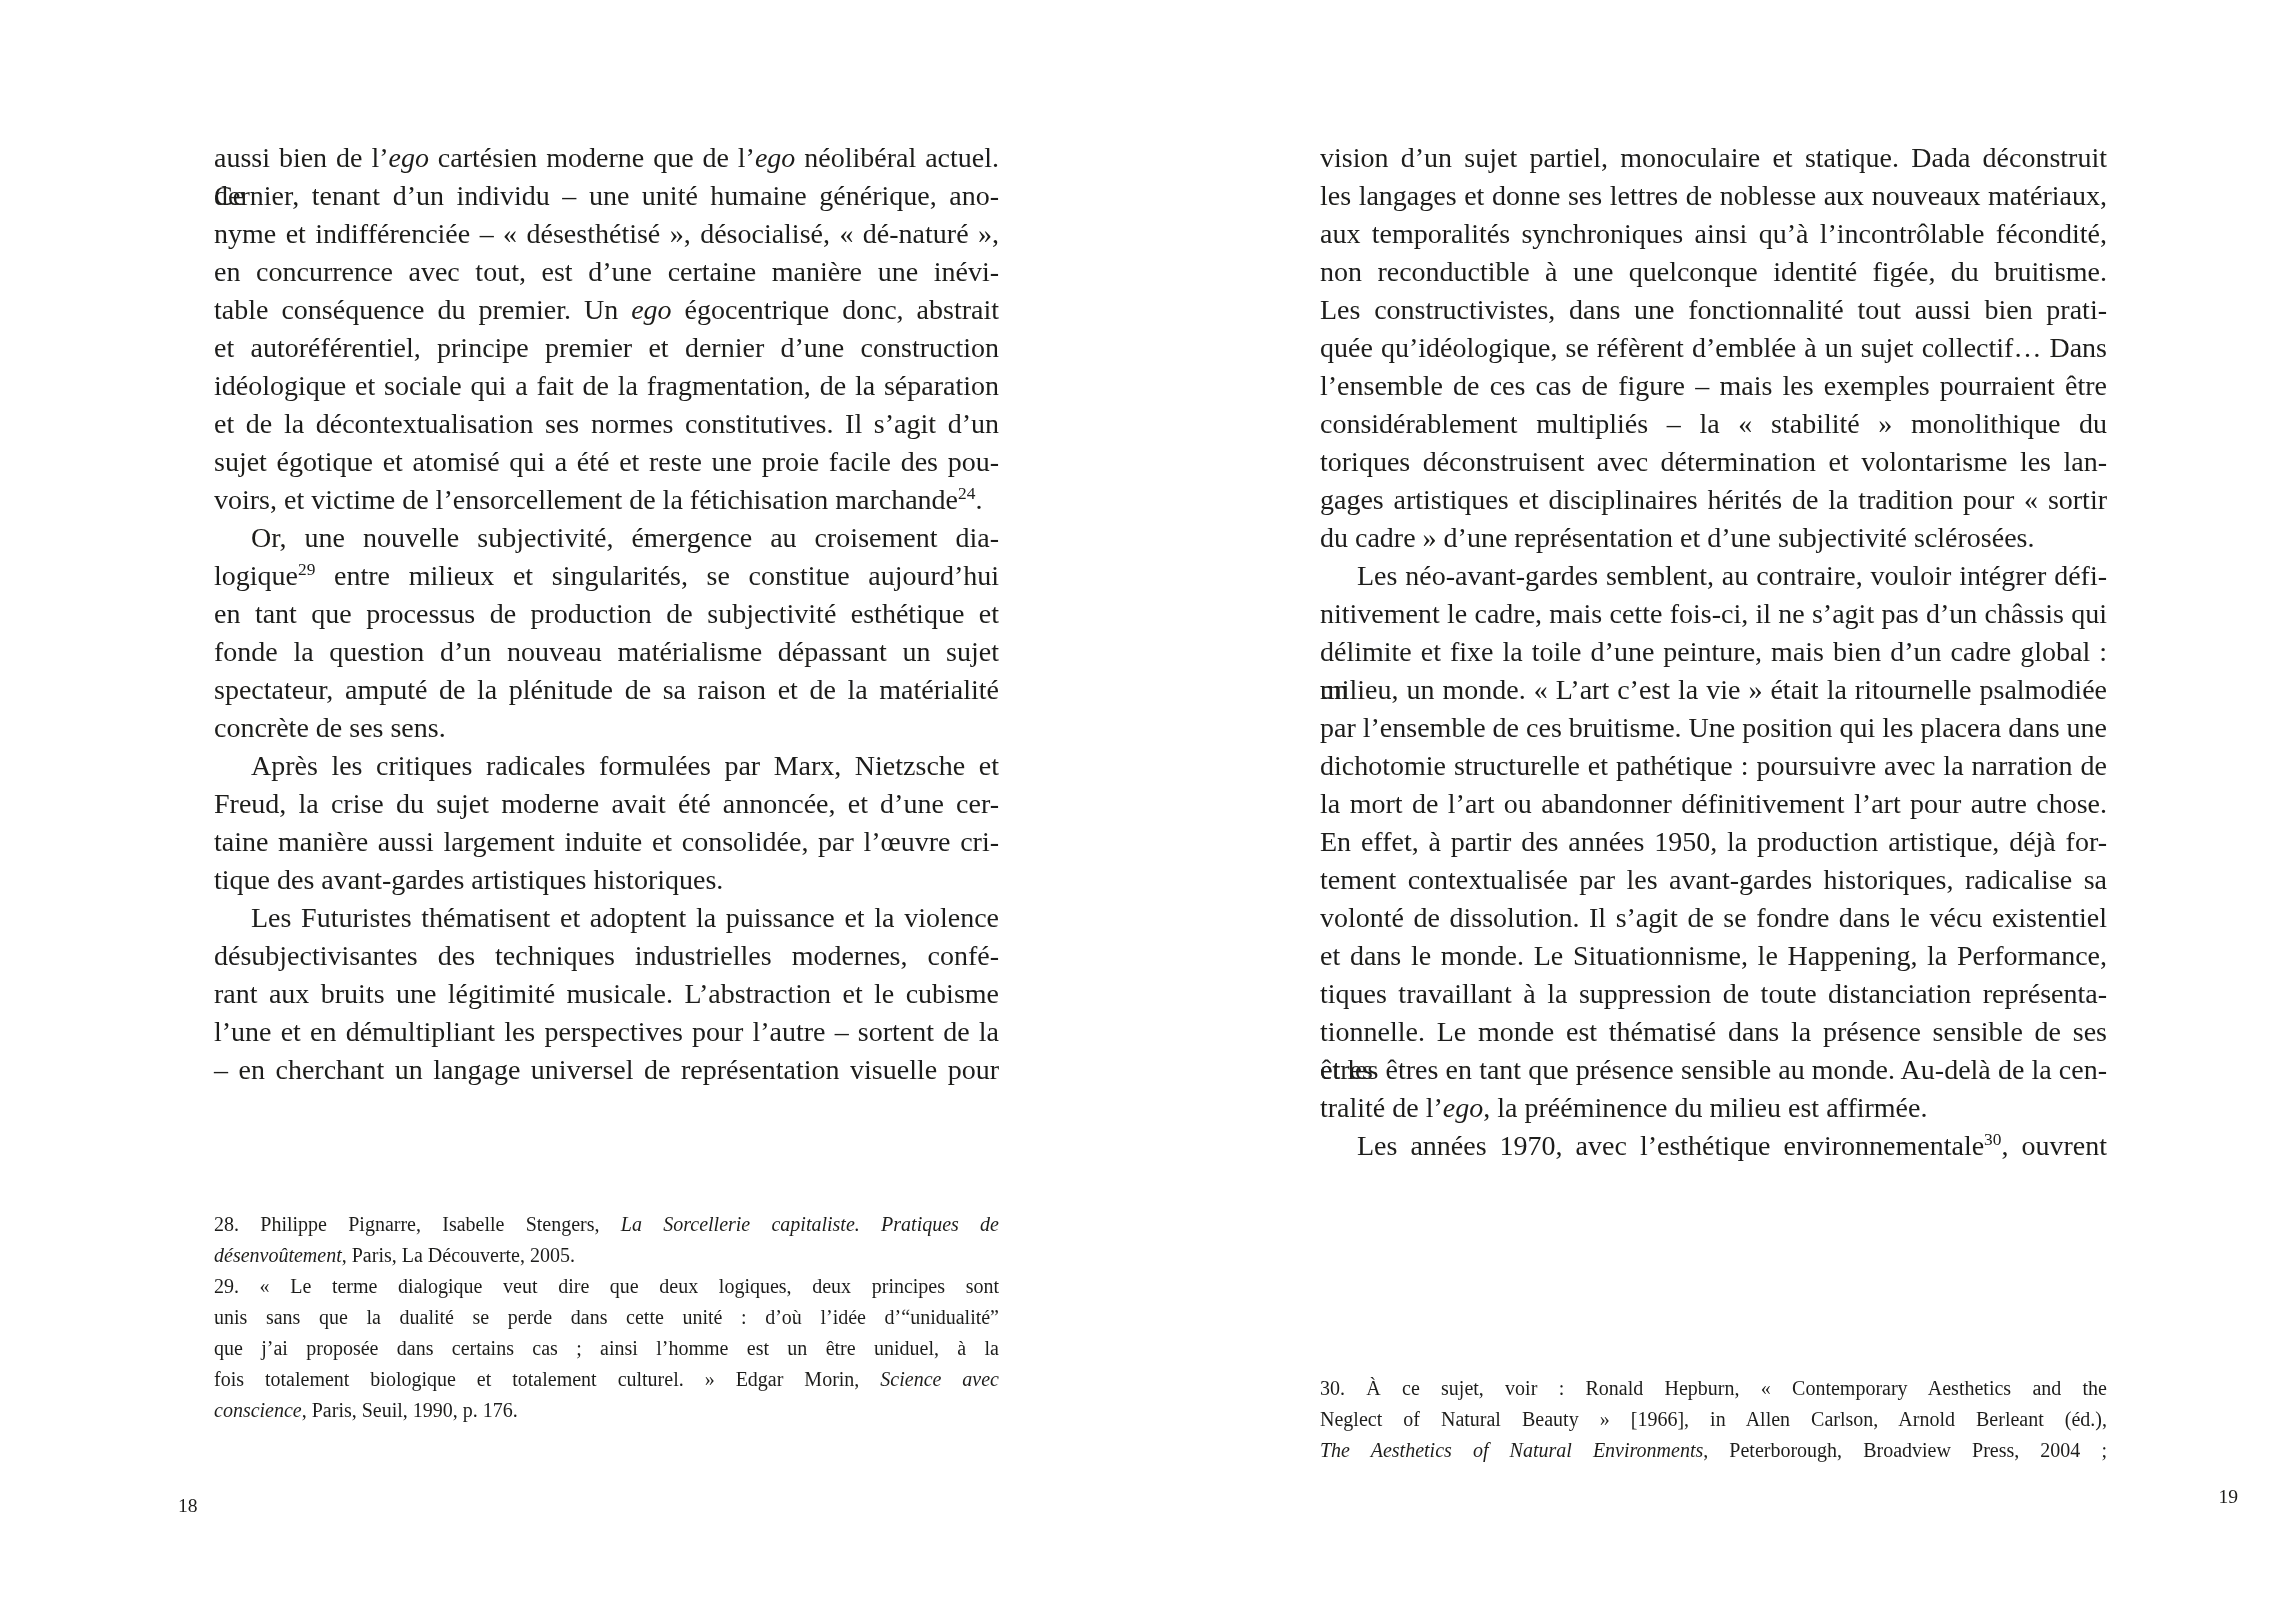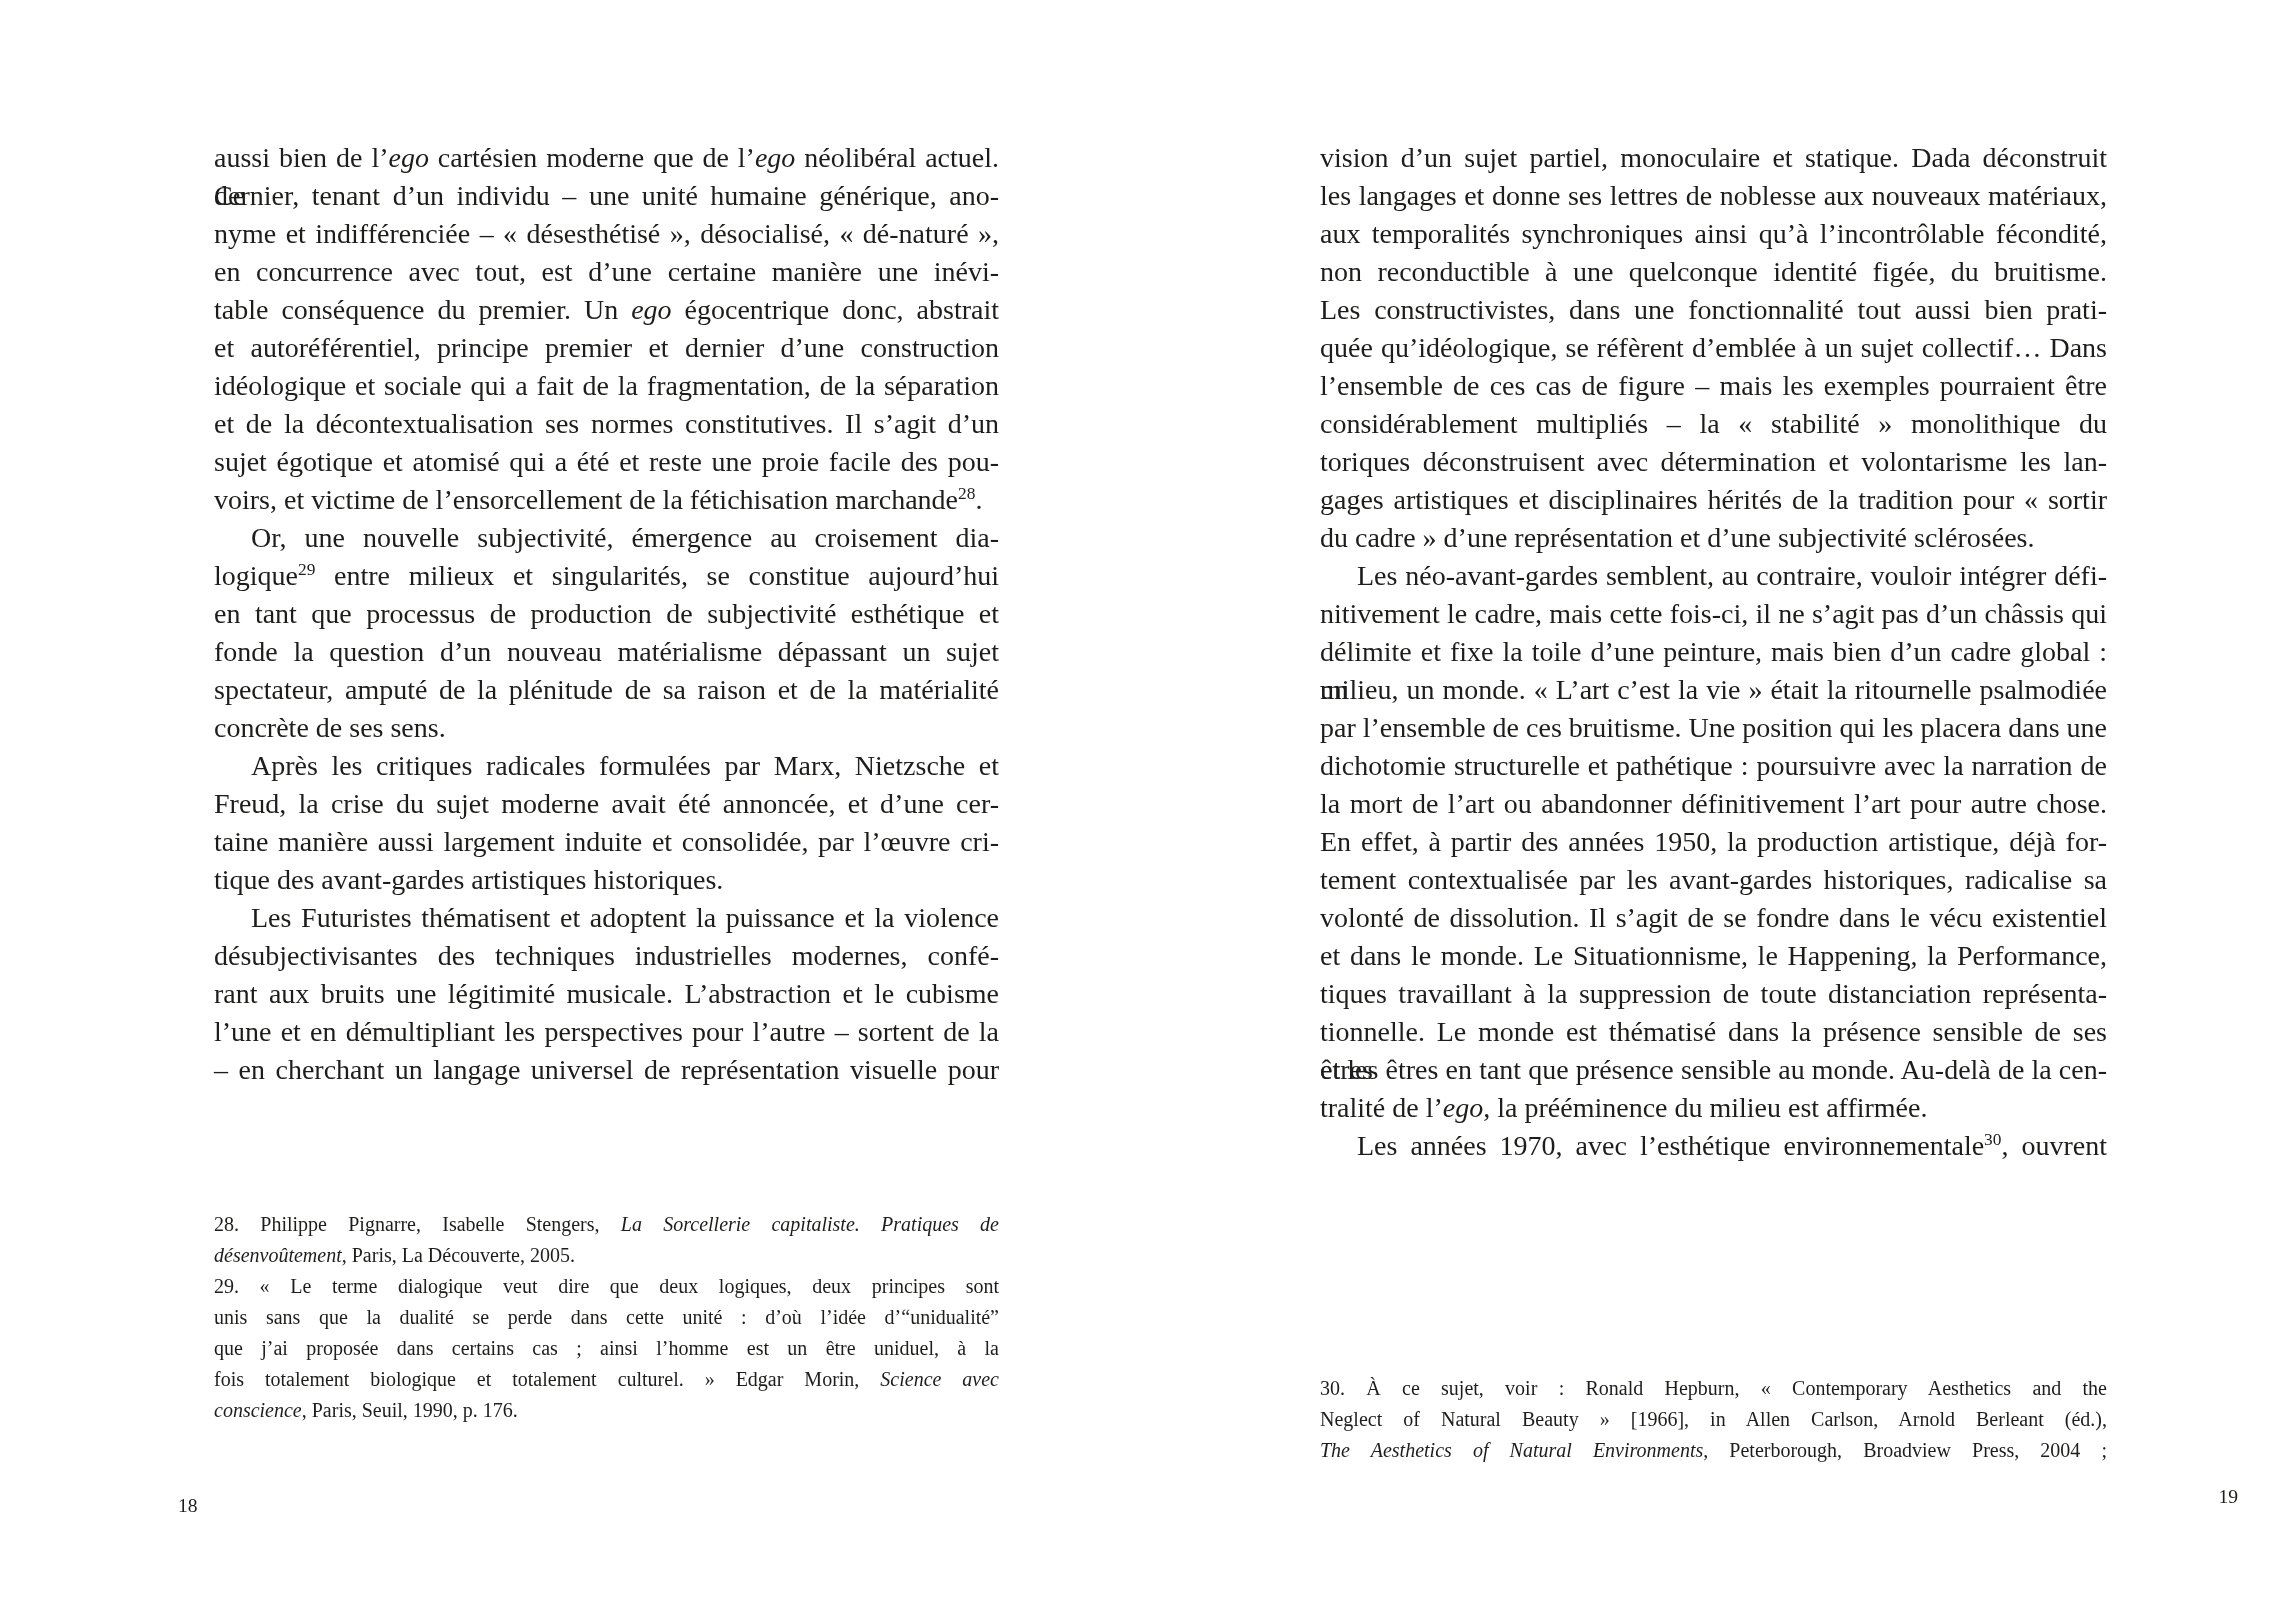--- a/index.html
+++ b/index.html
@@ -34,21 +34,21 @@
   <div class="col body-col">
       <div class="line"><span class="inner"><span>aussi bien de l’</span><i>ego</i><span> cartésien moderne que de l’</span><i>ego</i><span> néolibéral actuel. Ce</span></span></div>
       <div class="line"><span class="inner"><span>dernier, tenant d’un individu – une unité humaine générique, ano-</span></span></div>
       <div class="line"><span class="inner"><span>nyme et indifférenciée – « désesthétisé », désocialisé, « dé-naturé »,</span></span></div>
       <div class="line"><span class="inner"><span>en concurrence avec tout, est d’une certaine manière une inévi-</span></span></div>
       <div class="line"><span class="inner"><span>table conséquence du premier. Un </span><i>ego</i><span> égocentrique donc, abstrait</span></span></div>
       <div class="line"><span class="inner"><span>et autoréférentiel, principe premier et dernier d’une construction</span></span></div>
       <div class="line"><span class="inner"><span>idéologique et sociale qui a fait de la fragmentation, de la séparation</span></span></div>
       <div class="line"><span class="inner"><span>et de la décontextualisation ses normes constitutives. Il s’agit d’un</span></span></div>
       <div class="line"><span class="inner"><span>sujet égotique et atomisé qui a été et reste une proie facile des pou-</span></span></div>
-      <div class="line last"><span class="inner"><span>voirs, et victime de l’ensorcellement de la fétichisation marchande</span><sup>28</sup><span>.</span></span></div>
+      <div class="line last"><span class="inner"><span>voirs, et victime de l’ensorcellement de la fétichisation marchande</span><sup>24</sup><span>.</span></span></div>
       <div class="line indent"><span class="inner"><span>Or, une nouvelle subjectivité, émergence au croisement dia-</span></span></div>
       <div class="line"><span class="inner"><span>logique</span><sup>29</sup><span> entre milieux et singularités, se constitue aujourd’hui</span></span></div>
       <div class="line"><span class="inner"><span>en tant que processus de production de subjectivité esthétique et</span></span></div>
       <div class="line"><span class="inner"><span>fonde la question d’un nouveau matérialisme dépassant un sujet</span></span></div>
       <div class="line"><span class="inner"><span>spectateur, amputé de la plénitude de sa raison et de la matérialité</span></span></div>
       <div class="line last"><span class="inner"><span>concrète de ses sens.</span></span></div>
       <div class="line indent"><span class="inner"><span>Après les critiques radicales formulées par Marx, Nietzsche et</span></span></div>
       <div class="line"><span class="inner"><span>Freud, la crise du sujet moderne avait été annoncée, et d’une cer-</span></span></div>
       <div class="line"><span class="inner"><span>taine manière aussi largement induite et consolidée, par l’œuvre cri-</span></span></div>
       <div class="line last"><span class="inner"><span>tique des avant-gardes artistiques historiques.</span></span></div>

